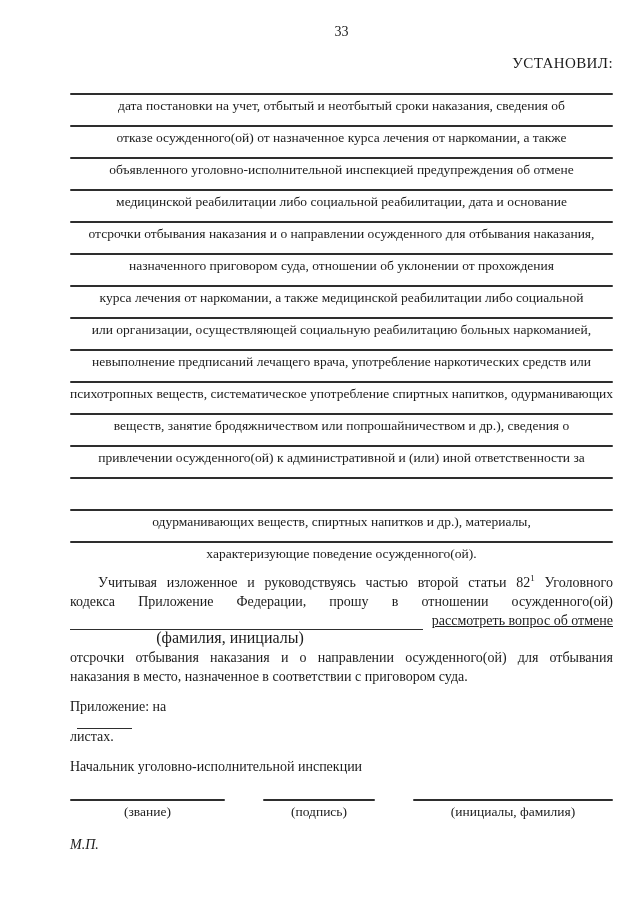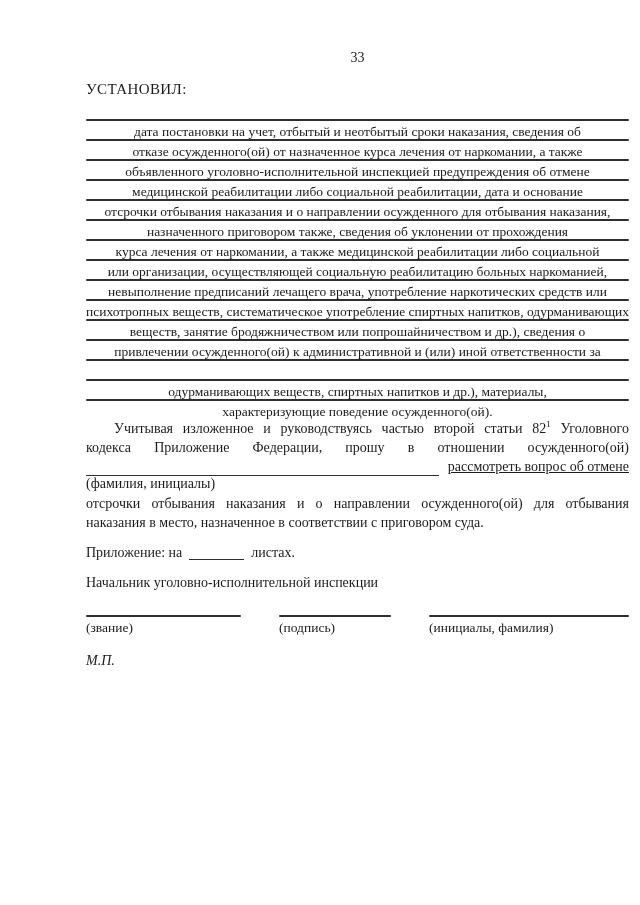--- a/index.html
+++ b/index.html
@@ -8,38 +8,37 @@
     width: 640px;
     height: 905px;
     background: #ffffff;
     color: #1b1b1b;
     font-family: "Liberation Serif", "DejaVu Serif", serif;
     font-size: 14px;
     overflow: hidden;
   }
   .content {
     position: absolute;
-    left: 86px;
+    left: 70px;
     top: 0;
     width: 543px;
-    margin-top: 26px;
   }
   .page-number {
     text-align: center;
     padding-top: 24px;
     font-size: 14px;
   }
   .doc-heading {
-    text-align: left;
+    text-align: right;
     margin-top: 15px;
     font-size: 15px;
     letter-spacing: 0.4px;
   }
   .form-lines { margin-top: 21px; }
-  .form-line { height: 20px; }
+  .form-line { height: 32px; }
   .rule {
     height: 2px;
     background: #2e2e2e;
     border-radius: 1px;
   }
   .form-caption {
     margin-top: 3px;
     text-align: center;
     font-size: 13.5px;
     line-height: 15px;
@@ -59,47 +58,49 @@
     text-decoration: underline;
   }
   .blank-fill {
     flex: 1;
     border-bottom: 1.6px solid #2e2e2e;
     height: 14px;
     margin-right: 9px;
   }
   .blank-caption {
     width: 320px;
-    text-align: left;
-    font-size: 14px;
+    text-align: center;
+    font-size: 16px;
     line-height: 16px;
   }
   .para2 { margin-top: 2px; }
   .attachment-row {
     margin-top: 13px;
     display: flex;
-    align-items: center;
+    align-items: flex-start;
+    flex-direction: column;
   }
   .att-blank {
     width: 55px;
     border-bottom: 1.6px solid #2e2e2e;
     height: 13px;
     margin: 0 7px;
   }
   .official-title { margin-top: 14px; }
   .signature-row {
     margin-top: 24px;
     display: flex;
     justify-content: space-between;
   }
   .sig-col-1 { width: 155px; }
   .sig-col-2 { width: 112px; }
   .sig-col-3 { width: 200px; }
   .sig-caption {
     margin-top: 3px;
+    text-align: center;
     font-size: 13.5px;
   }
   .stamp { margin-top: 17px; font-style: italic; }
 </style>
 </head>
 <body>
 
 <div class="page">
   <div class="content">
 
@@ -128,21 +129,21 @@
     <div class="form-caption">медицинской реабилитации либо социальной реабилитации, дата и основание</div>
   </div>
 
   <div class="form-line">
     <div class="rule"></div>
     <div class="form-caption">отсрочки отбывания наказания и о направлении осужденного для отбывания наказания,</div>
   </div>
 
   <div class="form-line">
     <div class="rule"></div>
-    <div class="form-caption">назначенного приговором также, сведения об уклонении от прохождения</div>
+    <div class="form-caption">назначенного приговором суда, отношении об уклонении от прохождения</div>
   </div>
 
   <div class="form-line">
     <div class="rule"></div>
     <div class="form-caption">курса лечения от наркомании, а также медицинской реабилитации либо социальной</div>
   </div>
 
 
   <div class="form-line">
     <div class="rule"></div>

